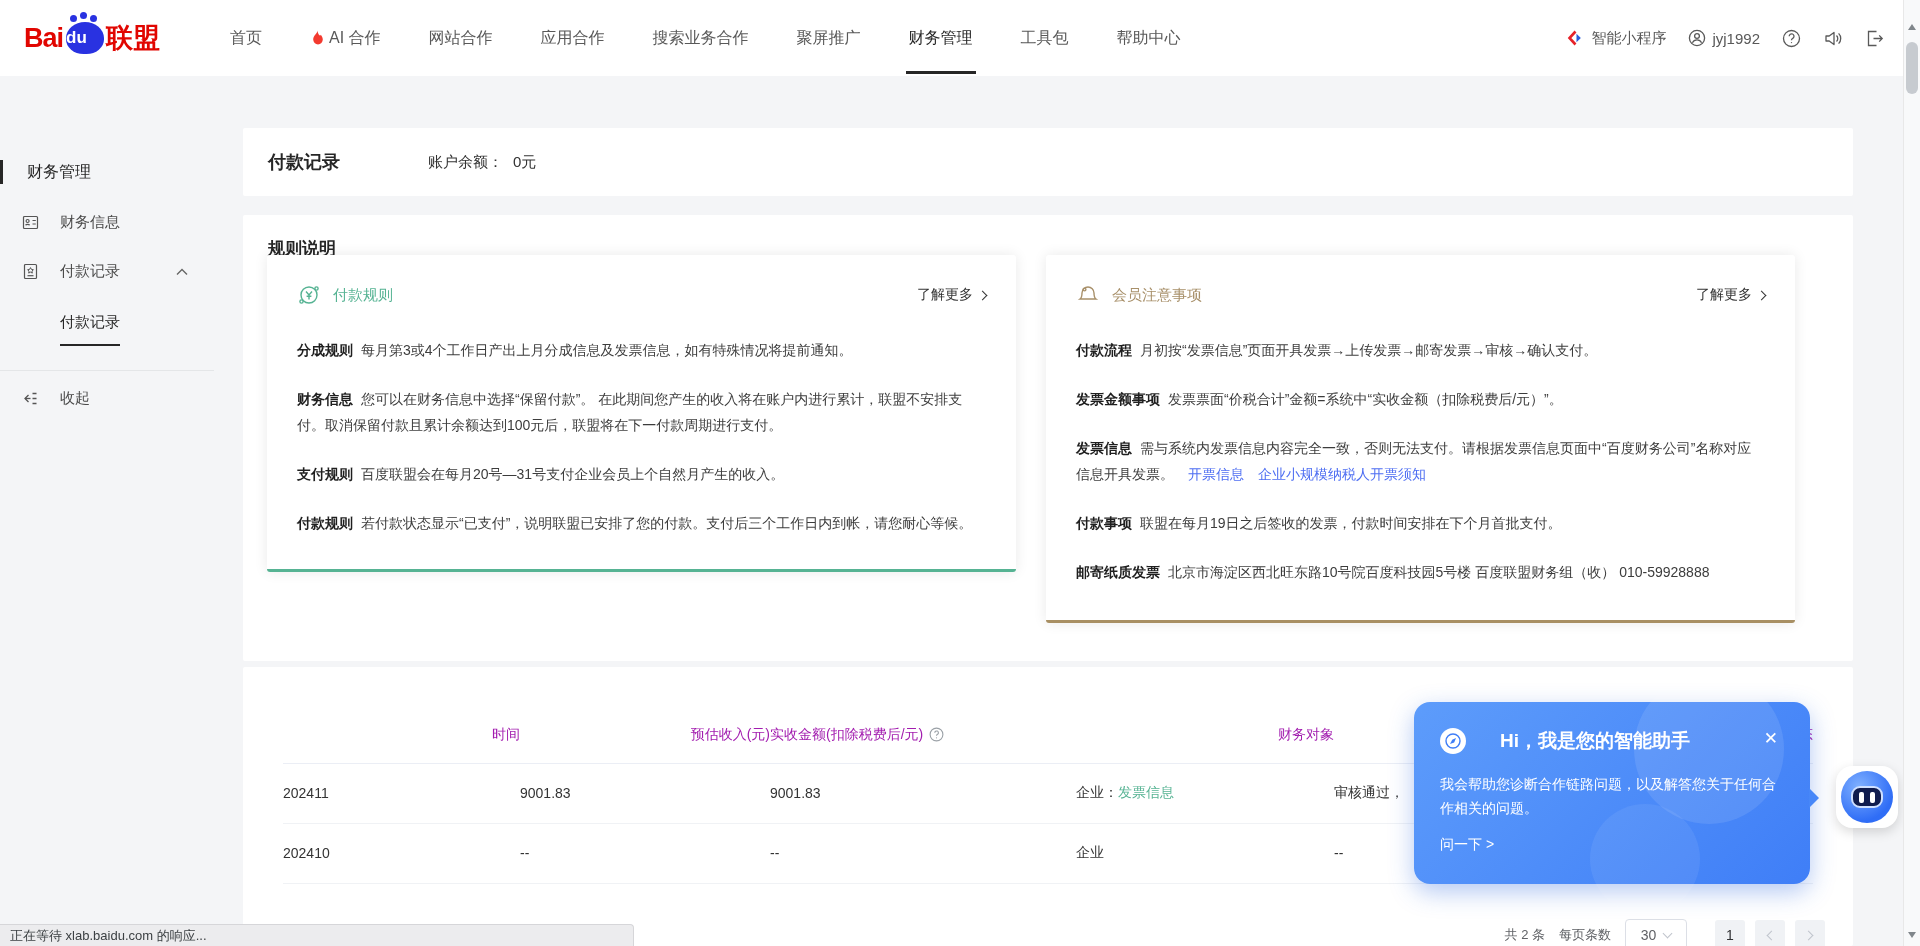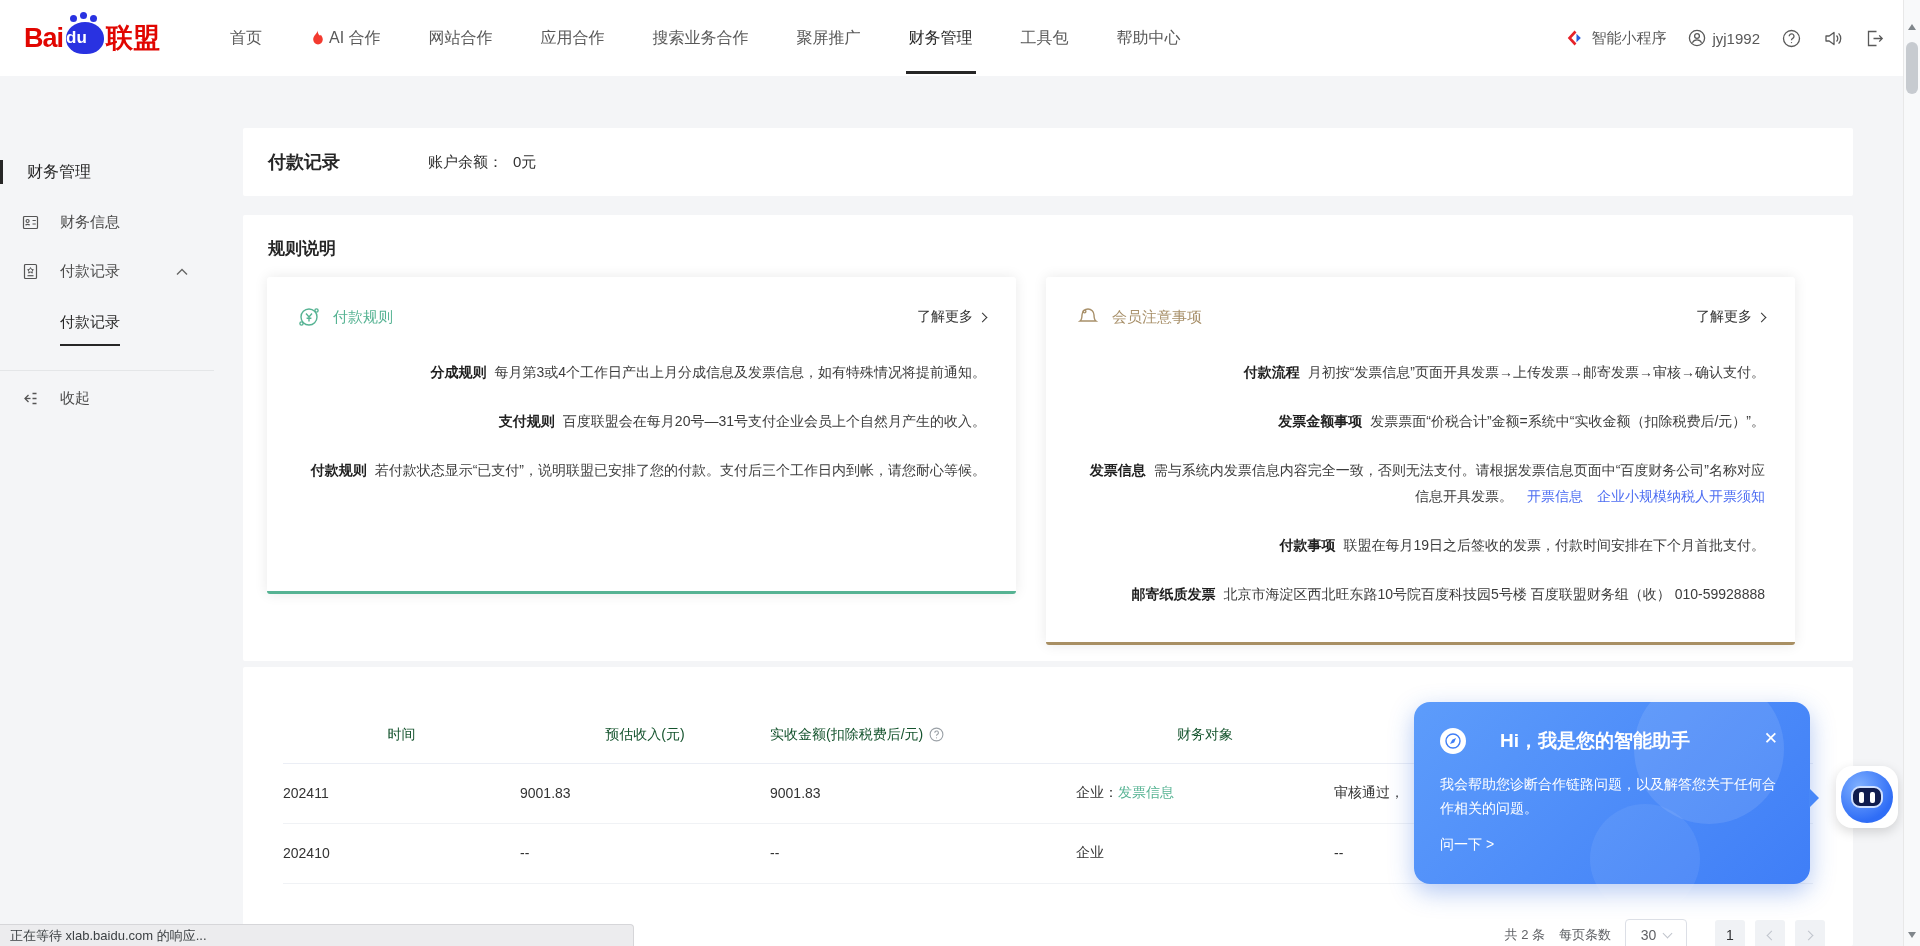--- a/index.html
+++ b/index.html
@@ -43,43 +43,43 @@
 
   
   .card{position:absolute;left:243px;width:1610px;background:#fff;border-radius:2px;}
   .card-pagehead{top:128px;height:68px;display:flex;align-items:center;padding-left:25px;}
   .ph-title{font-size:18px;color:#262626;font-weight:700;}
   .ph-balance{margin-left:88px;font-size:15px;color:#333;}
   .ph-balance b{font-weight:400;margin-left:10px;}
 
   .card-rules{top:215px;height:446px;}
   .rules-title{padding:22px 0 0 25px;font-size:17px;color:#262626;font-weight:700;}
-  .rule-card{position:absolute;top:62px;width:749px;background:#fff;border-radius:3px;
-    box-shadow:0 0 14px rgba(0,0,0,.09);padding:26px 30px 0 30px;text-align:right;}
+  .rule-card{position:absolute;top:40px;width:749px;background:#fff;border-radius:3px;
+    box-shadow:0 0 14px rgba(0,0,0,.09);padding:26px 30px 0 30px;}
   .rule-card.left{left:24px;height:317px;border-bottom:3px solid #56b393;}
   .rule-card.right{left:803px;height:368px;border-bottom:3px solid #a88f63;}
   .rule-head{display:flex;align-items:center;height:28px;}
   .rule-head .rh-icon{width:24px;height:24px;margin-right:12px;}
   .rule-head .rh-title{font-size:15px;}
   .rule-card.left .rh-title{color:#56b393;}
   .rule-card.right .rh-title{color:#a8906a;}
   .rule-more{margin-left:auto;font-size:14px;color:#333;cursor:pointer;display:flex;align-items:center;}
   .chev-right{width:7px;height:7px;border-top:1.5px solid #333;border-right:1.5px solid #333;
     transform:rotate(45deg);margin-left:6px;}
   .rule-body{padding-top:24px;}
   .rule-item{margin-top:23px;font-size:14px;line-height:26px;color:#3c3c3c;}
   .rule-item:first-child{margin-top:4px;}
   .rule-item b{color:#1f1f1f;margin-right:8px;}
   .rule-link{color:#4e6ef2;cursor:pointer;margin-left:14px;}
   .rule-link:first-of-type{margin-left:6px;}
 
   
   .card-table{top:667px;height:279px;}
   table{border-collapse:collapse;width:1530px;margin:40px auto 0 auto;table-layout:fixed;}
-  th{font-size:14px;color:#14532d;font-weight:400;text-align:center;height:56px;border-bottom:1px solid #ebeef5;}
+  th{font-size:14px;color:#a21caf;font-weight:400;text-align:right;height:56px;border-bottom:1px solid #ebeef5;}
   td{font-size:14px;color:#333;height:60px;border-bottom:1px solid #f0f2f5;}
   .th-flex{display:flex;align-items:center;gap:6px;}
   .link-teal{color:#56b393;cursor:pointer;}
   .pager{position:absolute;right:28px;top:252px;display:flex;align-items:center;gap:14px;font-size:13px;color:#606266;}
   .pager-select{width:62px;height:32px;border:1px solid #dcdfe6;border-radius:4px;background:#fff;
     display:flex;align-items:center;justify-content:center;gap:8px;font-size:14px;color:#606266;cursor:pointer;}
   .caret-down{width:7px;height:7px;border-right:1.5px solid #c0c4cc;border-bottom:1.5px solid #c0c4cc;
     transform:rotate(45deg);margin-top:-4px;}
   .page-btn{min-width:30px;height:30px;background:#f0f2f5;border-radius:3px;display:flex;align-items:center;
     justify-content:center;font-size:14px;color:#303133;cursor:pointer;}
@@ -263,20 +263,21 @@
           <circle cx="4.5" cy="18.5" r="1.6"></circle>
         </svg>
       <span class="rh-title">付款规则</span>
       <span class="rule-more">
           <span>了解更多</span>
           <i class="chev-right"></i>
         </span>
     </div>
     <div class="rule-body">
       <p class="rule-item"><b>分成规则</b><span>每月第3或4个工作日产出上月分成信息及发票信息，如有特殊情况将提前通知。</span></p>
+      <p class="rule-item"><b>财务信息</b><span>您可以在财务信息中选择“保留付款”。 在此期间您产生的收入将在账户内进行累计，联盟不安排支付。取消保留付款且累计余额达到100元后，联盟将在下一付款周期进行支付。</span></p>
       <p class="rule-item"><b>支付规则</b><span>百度联盟会在每月20号—31号支付企业会员上个自然月产生的收入。</span></p>
       <p class="rule-item"><b>付款规则</b><span>若付款状态显示“已支付”，说明联盟已安排了您的付款。支付后三个工作日内到帐，请您耐心等候。</span></p>
     </div>
   </div>
 
   <div class="rule-card right">
     <div class="rule-head">
       <svg class="rh-icon" viewBox="0 0 24 24" fill="none" stroke="#a8906a" stroke-width="1.4">
           <path d="M12 4a6 6 0 016 6c0 4 1 5.3 2 6H4c1-.7 2-2 2-6a6 6 0 016-6z"></path>
           <circle cx="8.5" cy="6.5" r="1.4"></circle>

